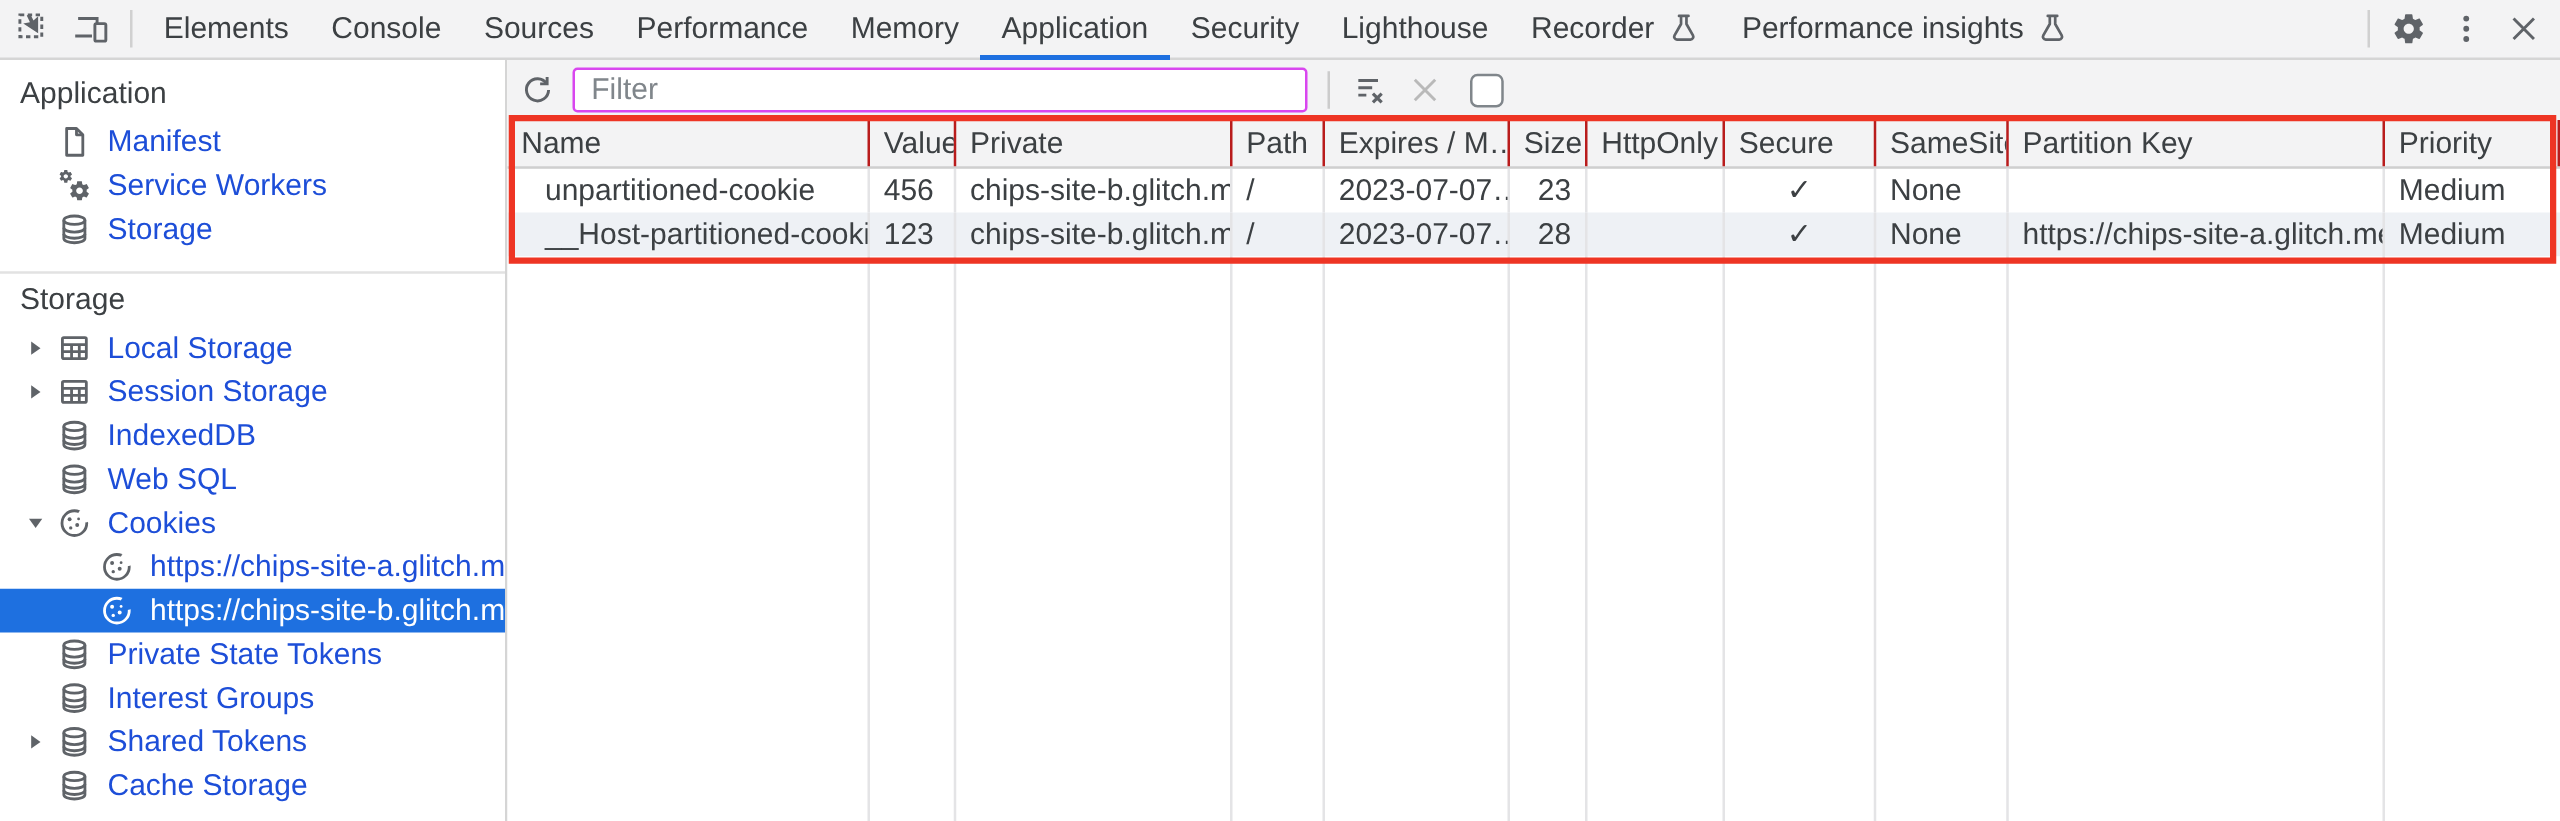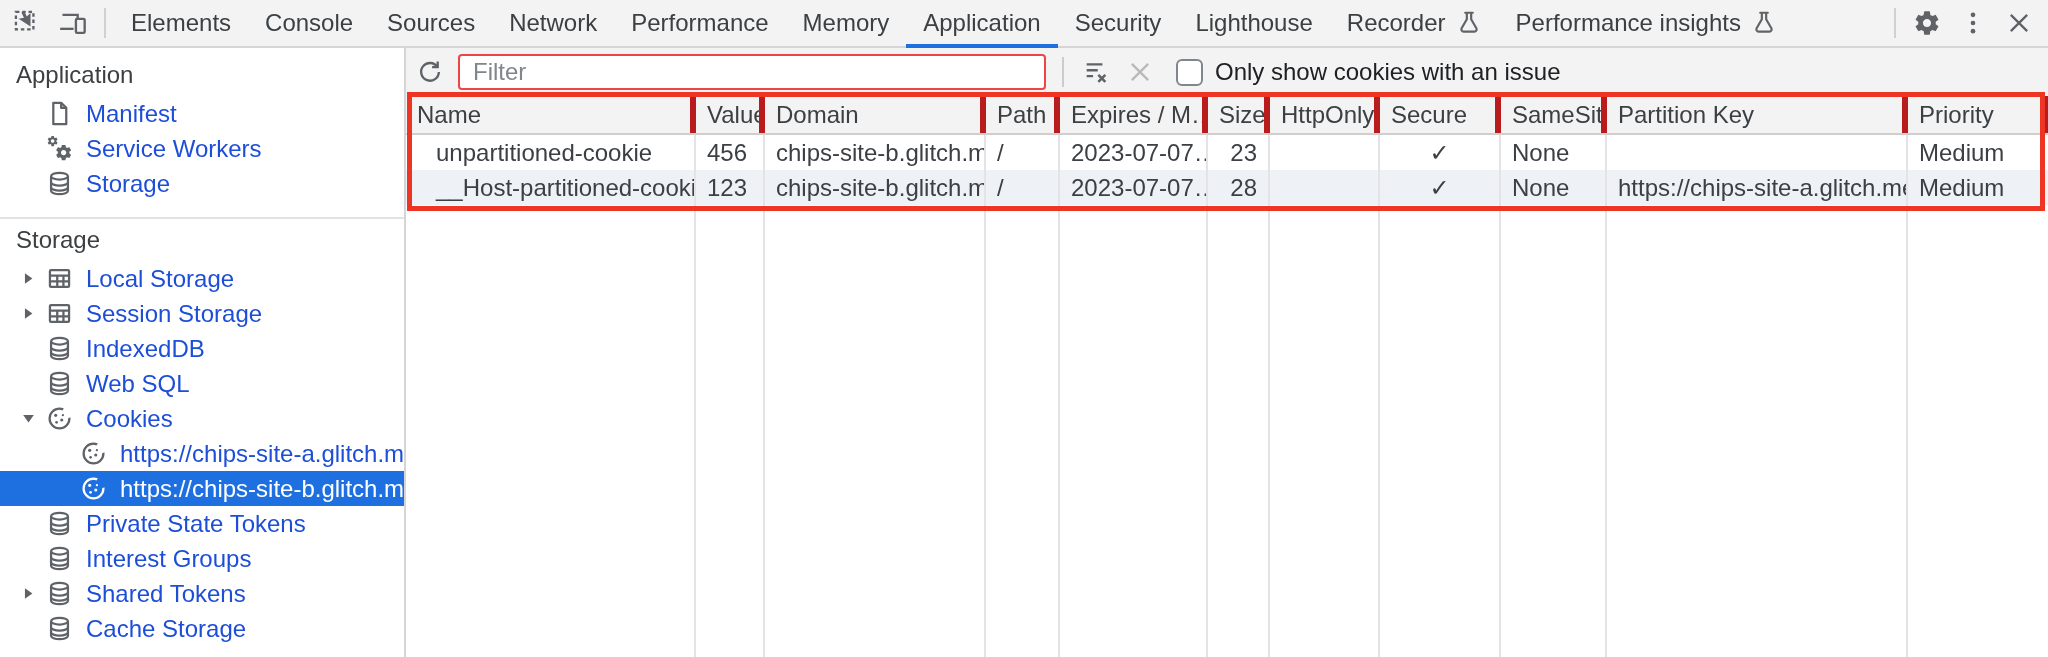--- a/index.html
+++ b/index.html
@@ -113,21 +113,21 @@
   .tool-btn {
     width: 44px; height: 44px;
     display: flex; align-items: center; justify-content: center;
     color: #5f6368; cursor: pointer; flex: 0 0 auto;
   }
   .tool-btn svg { width: 28px; height: 28px; }
   .tool-btn.disabled { color: #b9b9b9; }
   .filter-input {
     width: 588px; height: 36px;
     margin-left: 6px;
-    border: 2px solid #ef4444;
+    border: 2px solid #d946ef;
     border-radius: 4px;
     background: #fff;
     font-family: "Liberation Sans", sans-serif;
     font-size: 24px;
     color: #202124;
     padding: 0 13px;
     outline: none;
   }
   .filter-input::placeholder { color: #80868b; }
   .toolbar-divider { width: 2px; height: 30px; background: #cccccc; margin: 0 10px 0 16px; flex: 0 0 auto; }
@@ -146,21 +146,21 @@
   .grid { flex: 1; display: flex; flex-direction: column; min-height: 0; font-size: 24px; }
   .grid-row {
     display: grid;
     grid-template-columns: 290px 69px 221px 74px 148px 62px 110px 121px 106px 301px minmax(0,1fr);
   }
   .grid-row.header {
     height: 39px;
     background: #f3f3f4;
     border-bottom: 2px solid #cfcfcf;
   }
-  .grid-row.header .cell { border-right: 6px solid #b91c1c; color: #3c4043; }
+  .grid-row.header .cell { border-right: 2px solid #b91c1c; color: #3c4043; }
   .cell {
     display: flex; align-items: center;
     padding: 0 11px;
     overflow: hidden; white-space: nowrap;
     border-right: 2px solid #e4e4e6;
   }
   .cell:last-child { border-right: none; }
   .grid-row.data { height: 35px; flex: 0 0 35px; }
   .grid-row.data.alt { background: #eef1f5; }
   .cell.name-data { padding-left: 30px; }
@@ -269,23 +269,20 @@
   <div class="tab">
       <span>Elements</span>
     </div>
   <div class="tab">
       <span>Console</span>
     </div>
   <div class="tab">
       <span>Sources</span>
     </div>
   <div class="tab">
-      <span>Network</span>
-    </div>
-  <div class="tab">
       <span>Performance</span>
     </div>
   <div class="tab">
       <span>Memory</span>
     </div>
   <div class="tab active">
       <span>Application</span>
     </div>
   <div class="tab">
       <span>Security</span>
@@ -497,28 +494,27 @@
         <svg>
             <use href="#i-clear-filter"></use>
           </svg>
       </div>
       <div class="tool-btn disabled">
         <svg>
             <use href="#i-close"></use>
           </svg>
       </div>
       <input type="checkbox" class="issue-checkbox" style="">
-      <span class="issue-label">Only show cookies with an issue</span>
     </div>
 
     <div class="grid">
       <div class="grid-row header">
         <div class="cell">Name</div>
         <div class="cell">Value</div>
-        <div class="cell">Domain</div>
+        <div class="cell">Private</div>
         <div class="cell">Path</div>
         <div class="cell">Expires / M…</div>
         <div class="cell">Size</div>
         <div class="cell">HttpOnly</div>
         <div class="cell">Secure</div>
         <div class="cell">SameSite</div>
         <div class="cell">Partition Key</div>
         <div class="cell">Priority</div>
       </div>
 

